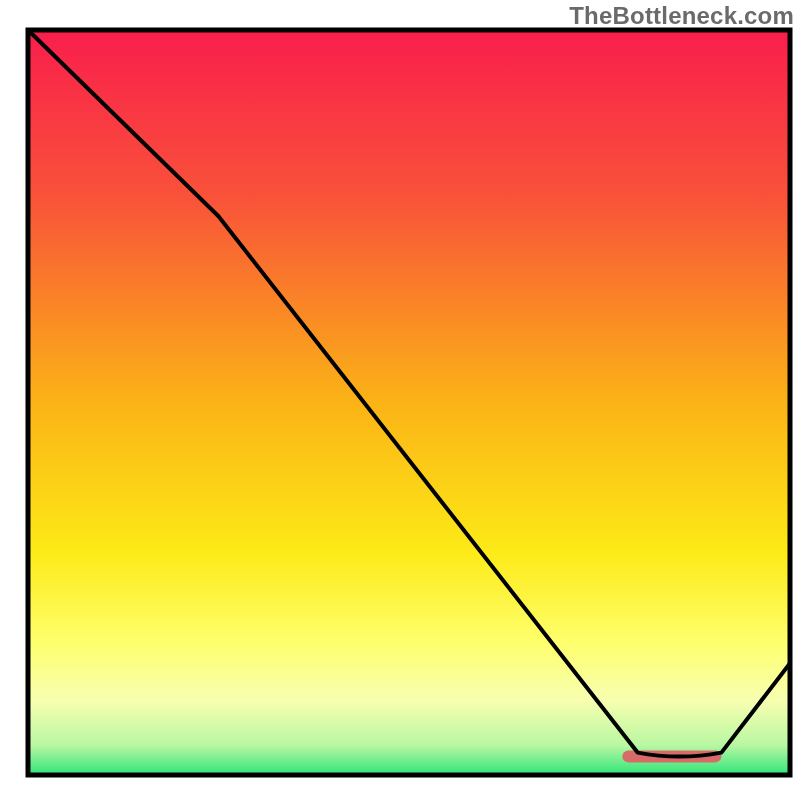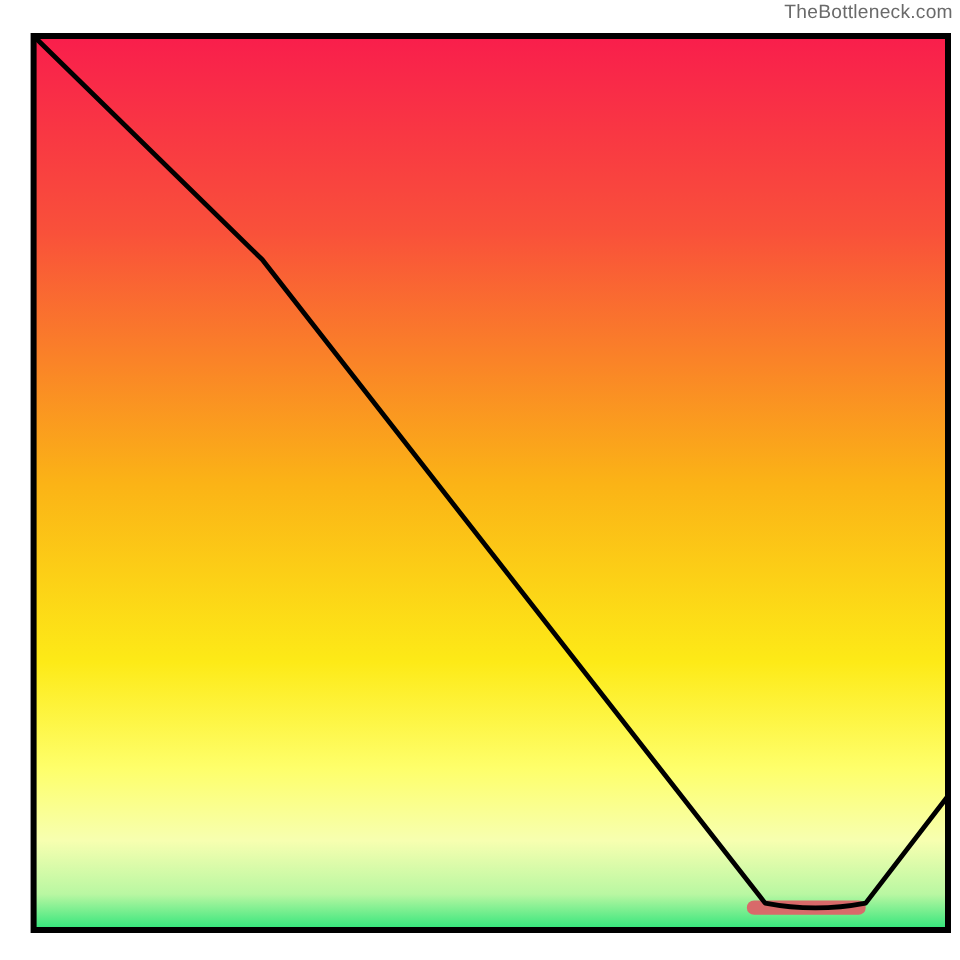--- a/index.html
+++ b/index.html
@@ -12,22 +12,22 @@
   }
   .container {
     position: relative;
     width: 800px;
     height: 800px;
   }
   .watermark {
     position: absolute;
     top: 2px;
     right: 6px;
-    font-size: 16px;
-    font-weight: normal;
+    font-size: 24px;
+    font-weight: bold;
     color: #6a6a6a;
     letter-spacing: 0.2px;
     z-index: 10;
   }
   svg.chart {
     position: absolute;
     top: 0;
     left: 0;
   }
 </style>

